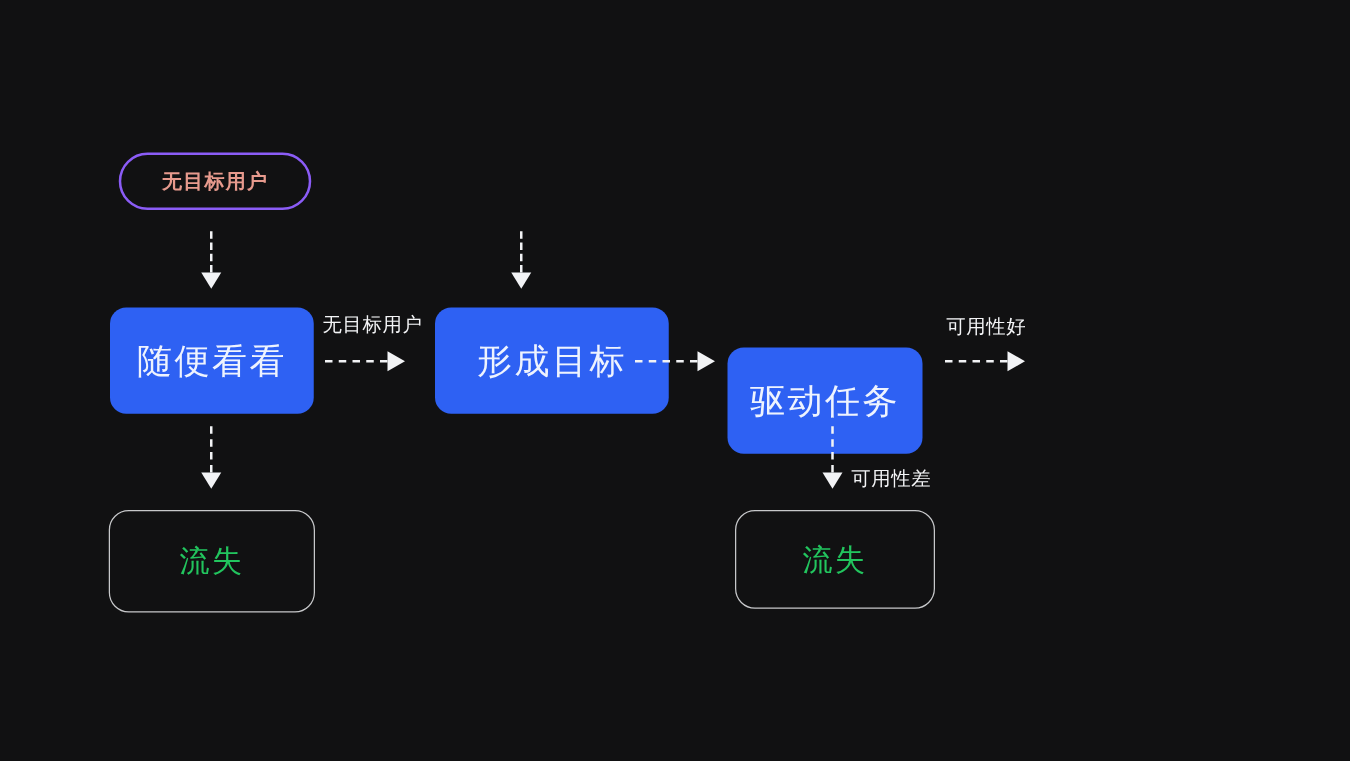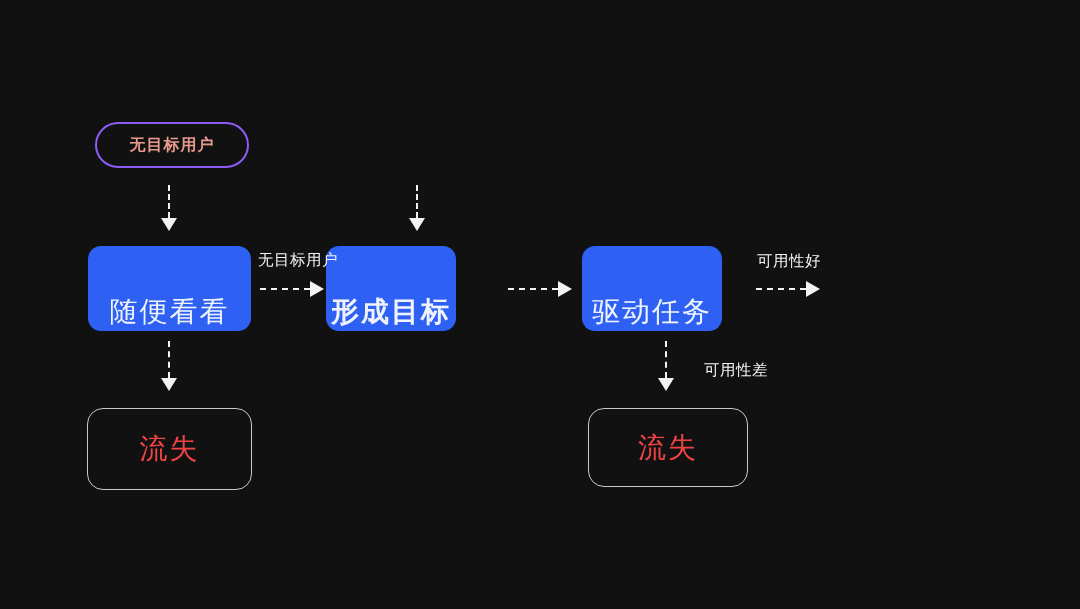--- a/index.html
+++ b/index.html
@@ -24,36 +24,36 @@
   .pill-1{left:95px;top:122px;width:154px;}
   .pill-2{left:343px;top:122px;width:151px;}
 
   
   .stage{
     position:absolute;
     top:246px;height:85px;
     background:#2e61f3;
     border-radius:13px;
     color:#eef3fe;
-    display:flex;align-items:flex-end;justify-content:center;
+    display:flex;align-items:center;justify-content:center;
     font-size:28px;font-weight:500;letter-spacing:2px;
   }
   .stage-1{left:88px;width:163px;}
-  .stage-2{left:326px;width:130px;font-weight:bold;}
-  .stage-3{left:582px;width:140px;}
+  .stage-2{left:348px;width:187px;}
+  .stage-3{left:582px;width:156px;margin-top:32px;}
   .stage-4{left:830px;width:166px;}
 
   
   .churn{
     position:absolute;
     border:1.5px solid #c7c8ca;
     border-radius:16px;
-    color:#ef4444;
+    color:#22c55e;
     display:flex;align-items:center;justify-content:center;
-    font-size:28px;font-weight:500;letter-spacing:2px;
+    font-size:24px;font-weight:500;letter-spacing:2px;
     box-sizing:border-box;
     background:transparent;
   }
   .churn-1{left:87px;top:408px;width:165px;height:82px;}
   .churn-2{left:588px;top:408px;width:160px;height:79px;}
 
   
   .h-arrow{
     position:absolute;
     display:flex;align-items:center;
@@ -99,21 +99,21 @@
   
   .edge-label{
     position:absolute;
     color:#f3f4f6;
     font-size:15.5px;
     letter-spacing:0.5px;
     white-space:nowrap;
   }
   .edge-label-interest{left:258px;top:250px;width:74px;text-align:center;}
   .edge-label-good{left:752px;top:251px;width:74px;text-align:center;}
-  .edge-label-bad{left:681px;top:360px;margin-left:23px;}
+  .edge-label-bad{left:681px;top:373px;}
 </style>
 </head>
 <body>
 
 <div class="canvas">
 
   <div class="pill pill-1">
     <span>无目标用户</span>
   </div>
 

